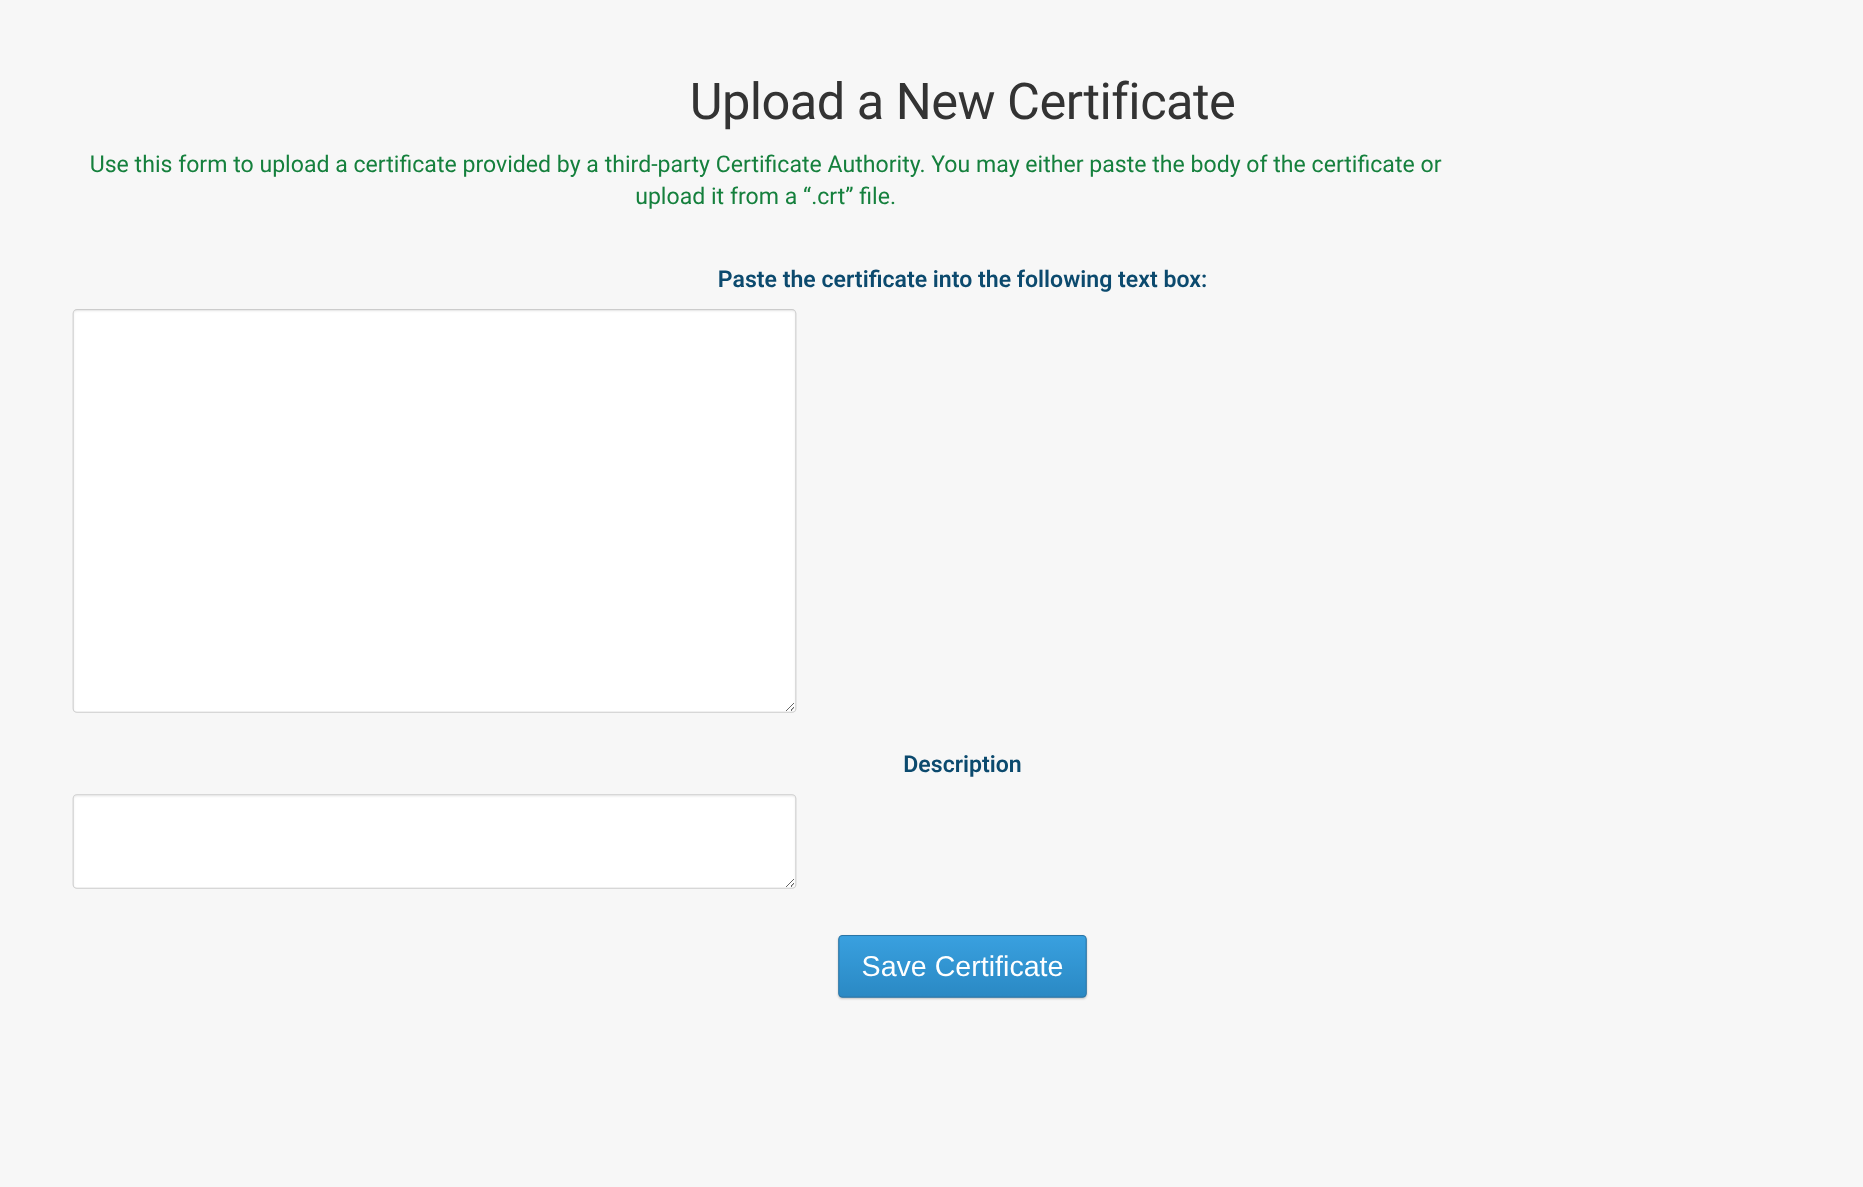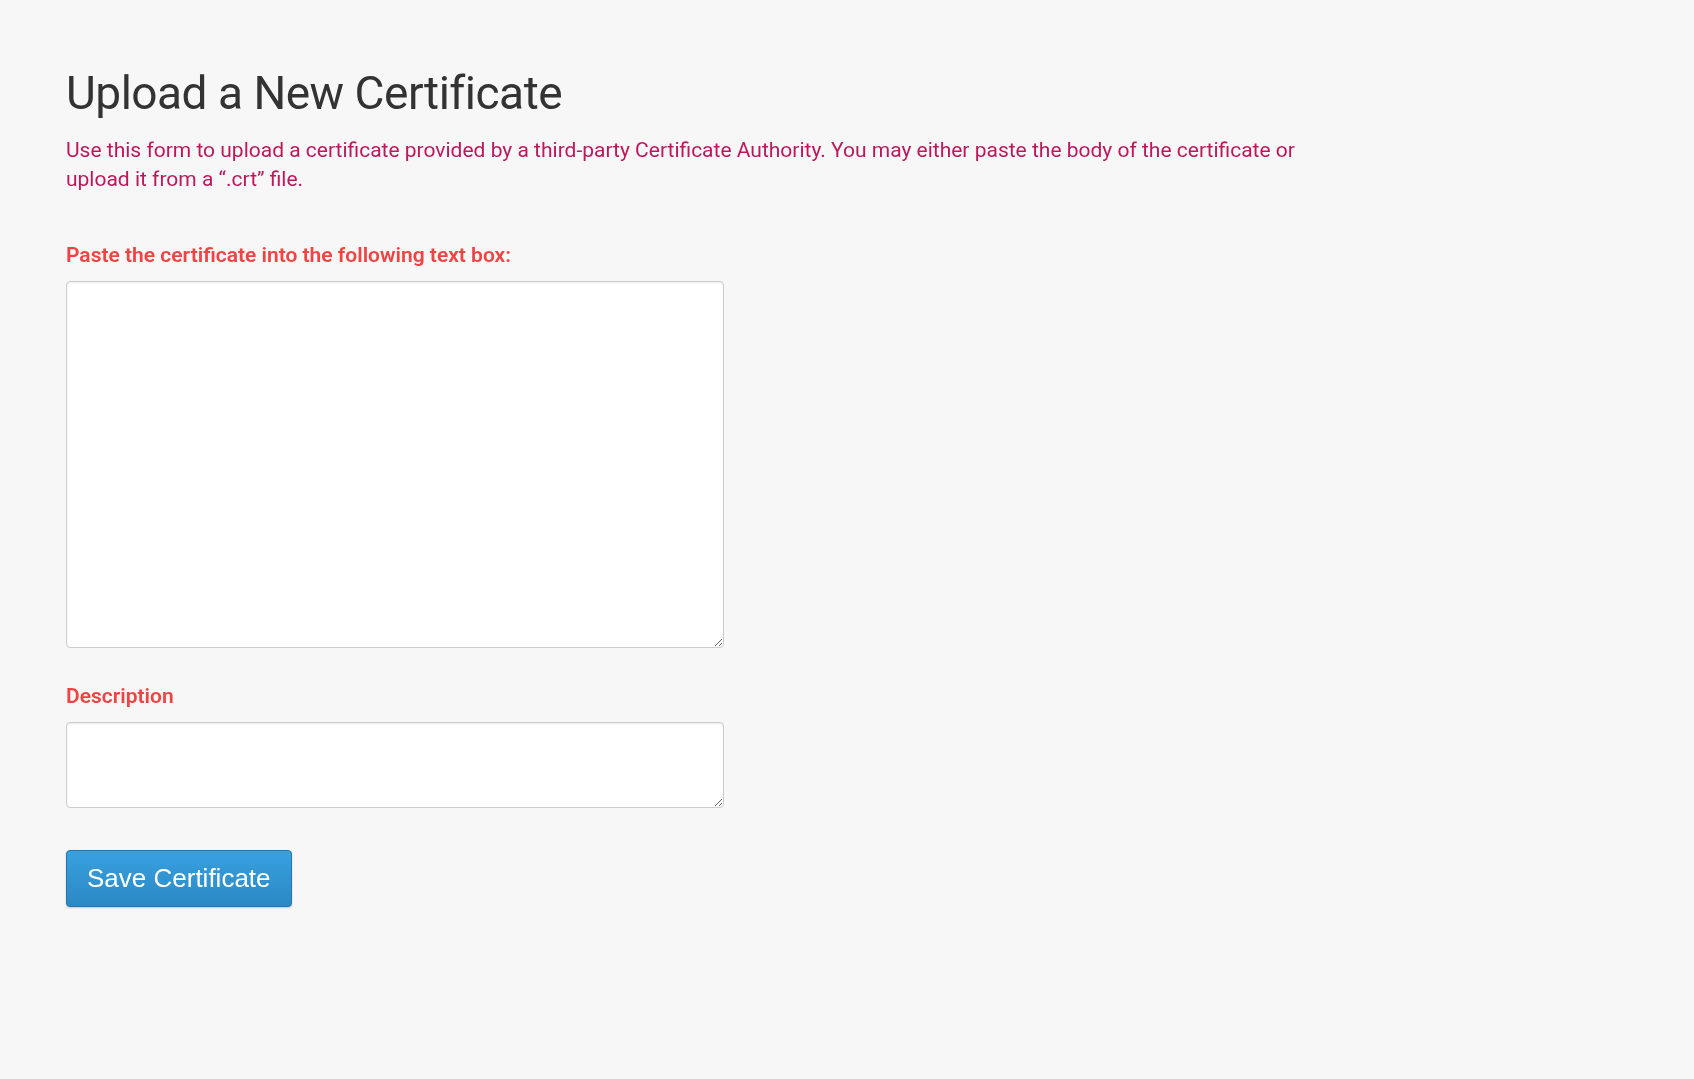--- a/index.html
+++ b/index.html
@@ -1,44 +1,45 @@
 <!DOCTYPE html>
 <html><head>
   <meta charset="utf-8">
   <style>
     * {
       box-sizing: border-box;
       margin: 14px;
       padding: 0;
+      text-align: center;
     }
     body {
       font-family: -apple-system, BlinkMacSystemFont, "Segoe UI", Roboto, "Helvetica Neue", Arial, sans-serif;
       background-color: #f7f7f7;
       color: #333;
       padding: 24px;
       width: 1694px;
     }
     h1 {
       font-size: 46px;
       font-weight: 400;
       color: #333;
       margin-bottom: 16px;
       letter-spacing: -0.5px;
     }
     .intro {
       font-size: 21px;
-      color: #be185d;
+      color: #15803d;
       line-height: 1.4;
       margin-bottom: 48px;
       max-width: 1260px;
     }
     .form-label {
       font-size: 21px;
       font-weight: 600;
-      color: #ef4444;
+      color: #0c4a6e;
       display: block;
       margin-bottom: 14px;
     }
     textarea {
       display: block;
       width: 658px;
       border: 1px solid #ccc;
       border-radius: 4px;
       background-color: #fff;
       font-family: inherit;

